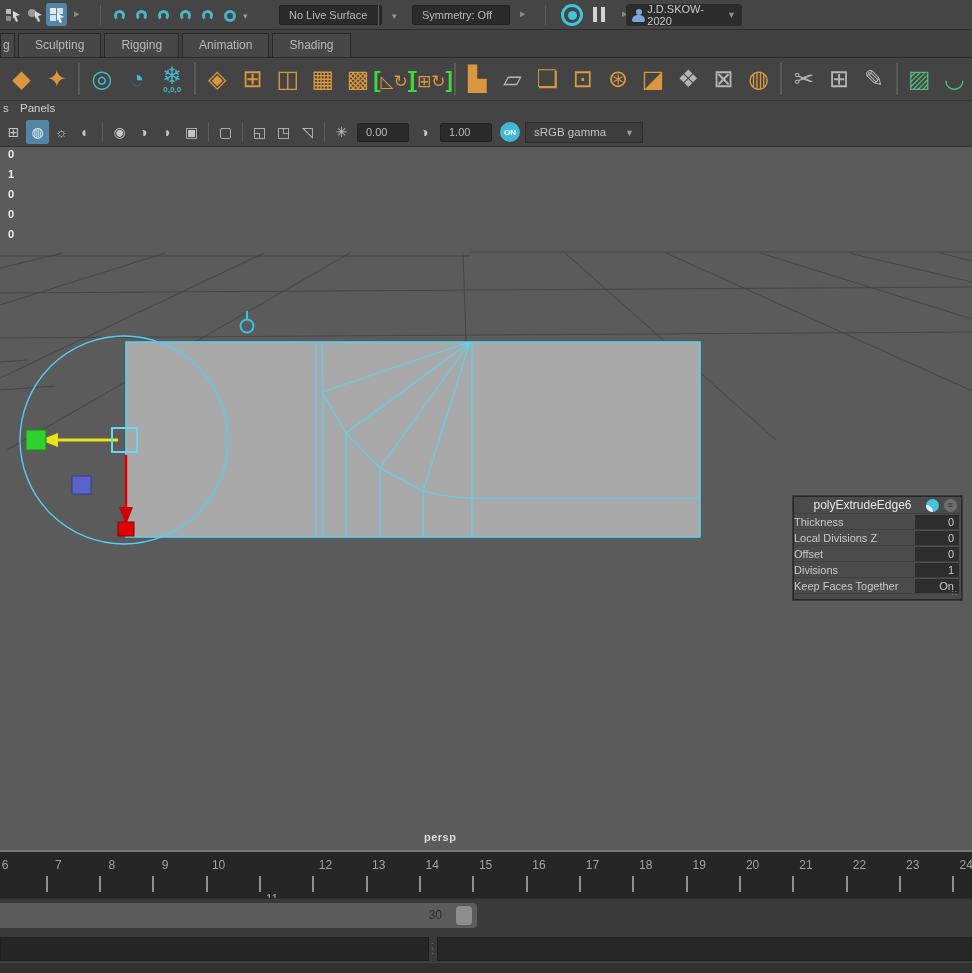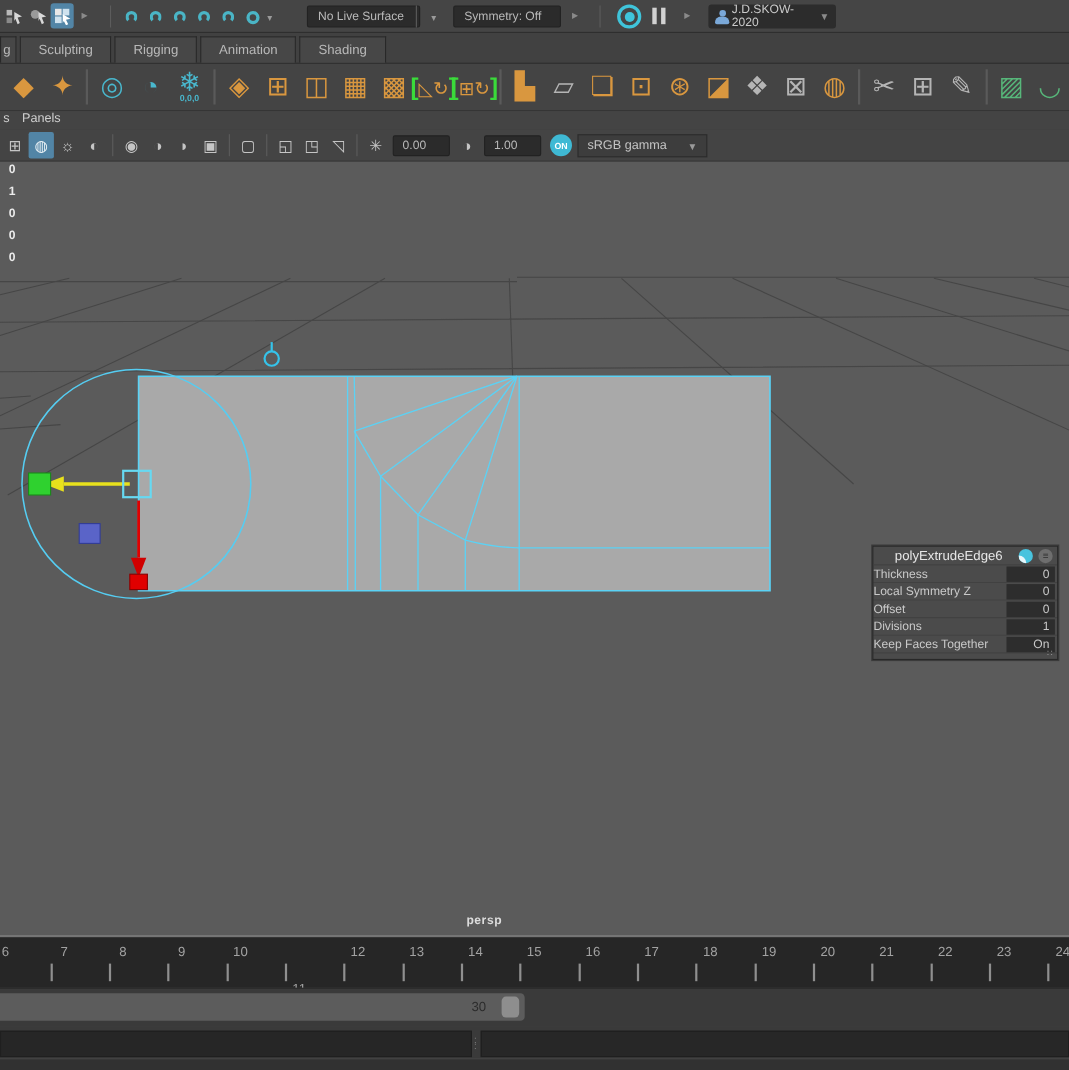--- a/index.html
+++ b/index.html
@@ -15,21 +15,21 @@
   .snapb{position:absolute;top:6px;width:19px;height:19px;display:flex;align-items:center;justify-content:center;}
   .horseshoe{width:11px;height:11px;border:3px solid #4ab5c6;border-radius:50%;border-bottom-color:transparent;}
   .makelive{width:12px;height:12px;border:3px solid #4ab5c6;border-radius:50%;}
   .darrow{position:absolute;top:11px;color:#9a9a9a;font-size:9px;}
   .tfield{position:absolute;top:5px;height:20px;background:#2b2b2b;border:1px solid #222;border-radius:2px;
           font-size:11px;color:#b9b9b9;line-height:18px;padding-left:9px;}
   .recbtn{position:absolute;top:4px;width:22px;height:22px;border-radius:50%;border:3px solid #3fc4da;display:flex;align-items:center;justify-content:center;}
   .recdot{width:9px;height:9px;border-radius:50%;background:#3fc4da;}
   .pausebtn{position:absolute;top:7px;display:flex;gap:4px;}
   .pausebar{width:4px;height:15px;background:#d2d2d2;}
-  .account{position:absolute;left:644px;top:4px;width:116px;height:22px;background:#2c2c2c;border-radius:3px;
+  .account{position:absolute;left:626px;top:4px;width:116px;height:22px;background:#2c2c2c;border-radius:3px;
            display:flex;align-items:center;gap:3px;padding:0 6px;font-size:11px;color:#cacaca;}
   .person{width:13px;height:13px;position:relative;}
   .person:before{content:"";position:absolute;left:3.5px;top:0;width:6px;height:6px;border-radius:50%;background:#7aa8d8;}
   .person:after{content:"";position:absolute;left:0;top:6px;width:13px;height:7px;border-radius:6px 6px 2px 2px;background:#7aa8d8;}
 
   
   .row-tabs{position:absolute;left:0;top:30px;width:972px;height:28px;background:#414141;border-bottom:1px solid #2b2b2b;display:flex;align-items:flex-end;}
   .tab{height:24px;background:#474747;border:1px solid #282828;border-bottom:none;color:#b8b8b8;font-size:12px;
        padding:4px 16px 0 16px;margin-right:3px;}
   .tab.partial{width:15px;padding:4px 4px 0 2px;overflow:hidden;}
@@ -357,21 +357,21 @@
         <span class="hud-title">polyExtrudeEdge6</span>
         <span class="hud-sphere"></span>
         <span class="hud-menu">≡</span>
       </div>
       <div id="hud-rows">
           <div class="hud-row">
             <span class="hud-label">Thickness</span>
             <span class="hud-val">0</span>
           </div>
           <div class="hud-row">
-            <span class="hud-label">Local Symmetry Z</span>
+            <span class="hud-label">Local Divisions Z</span>
             <span class="hud-val">0</span>
           </div>
           <div class="hud-row">
             <span class="hud-label">Offset</span>
             <span class="hud-val">0</span>
           </div>
           <div class="hud-row">
             <span class="hud-label">Divisions</span>
             <span class="hud-val">1</span>
           </div>

